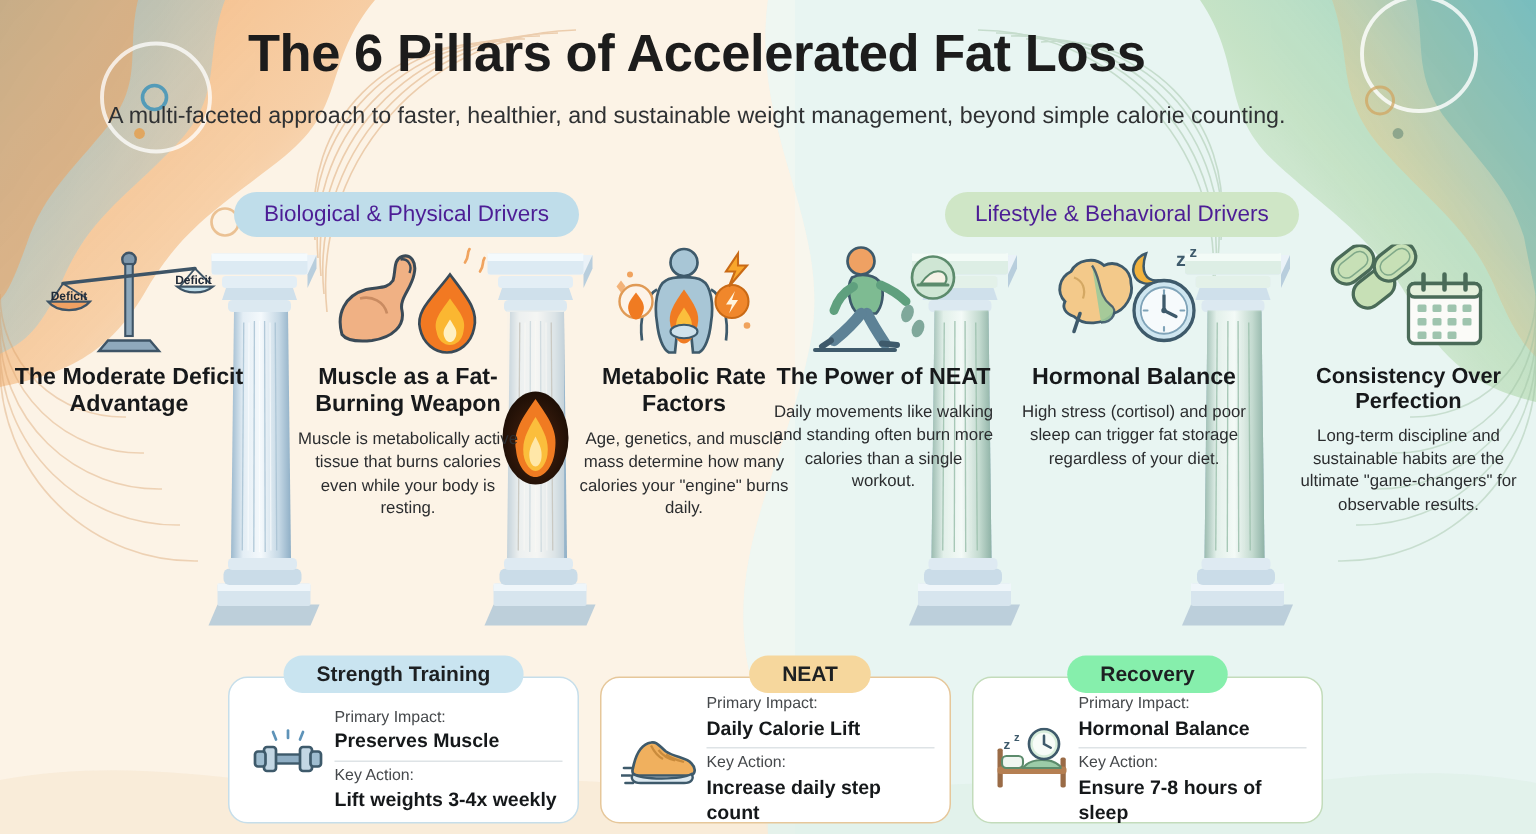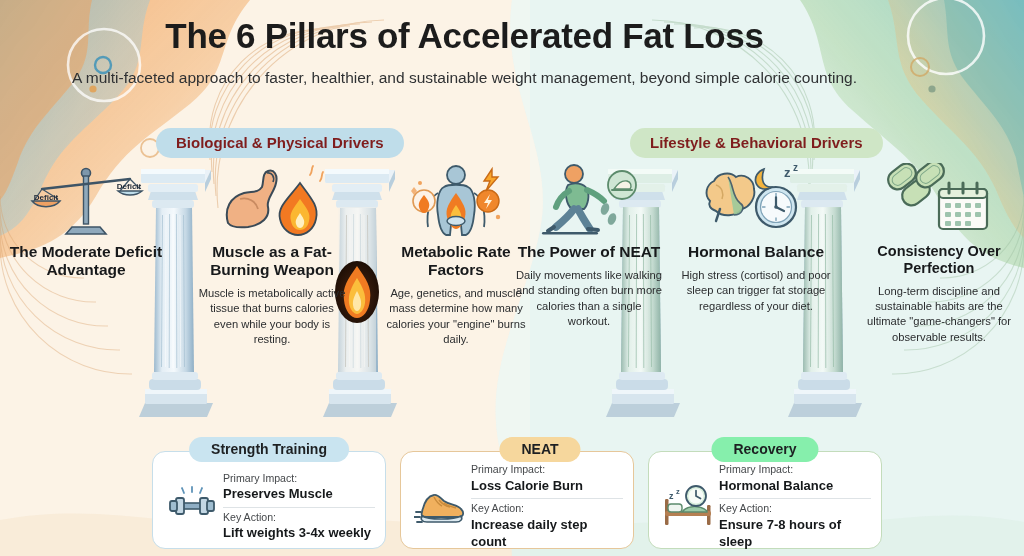--- a/index.html
+++ b/index.html
@@ -51,22 +51,22 @@
     line-height: 1.42;
   }
 
   
   .section-pill {
     position: absolute;
     z-index: 20;
     padding: 6px 20px 7px;
     border-radius: 18px;
     font-size: 15px;
-    font-weight: bold;
-    color: #7f1d1d;
+    font-weight: normal;
+    color: #4c1d95;
     white-space: nowrap;
   }
   #pill-left  { left: 156px; top: 128px; background: #BFDDEA; }
   #pill-right { left: 630px; top: 128px; background: #CFE6C6; }
 
   
   .columns {
     position: absolute;
     top: 163px;
     left: 0;
@@ -587,21 +587,21 @@
           <g stroke="#3E5A6B" stroke-width="1.8" stroke-linecap="round">
             <path d="M2 26 L7 26"></path>
               <path d="M0 31 L6 31"></path>
               <path d="M3 36 L8 36"></path>
           </g>
         </svg>
       </div>
       <div class="card-body">
         <div class="card-row">
           <div class="row-label">Primary Impact:</div>
-          <div class="row-value">Loss Calorie Burn</div>
+          <div class="row-value">Daily Calorie Lift</div>
         </div>
         <div class="card-row">
           <div class="row-label">Key Action:</div>
           <div class="row-value">Increase daily step count</div>
         </div>
       </div>
     </div>
 
     <div id="badge-3" class="card-badge" style="left:765px;">Recovery</div>
     <div id="card-3" class="card">

